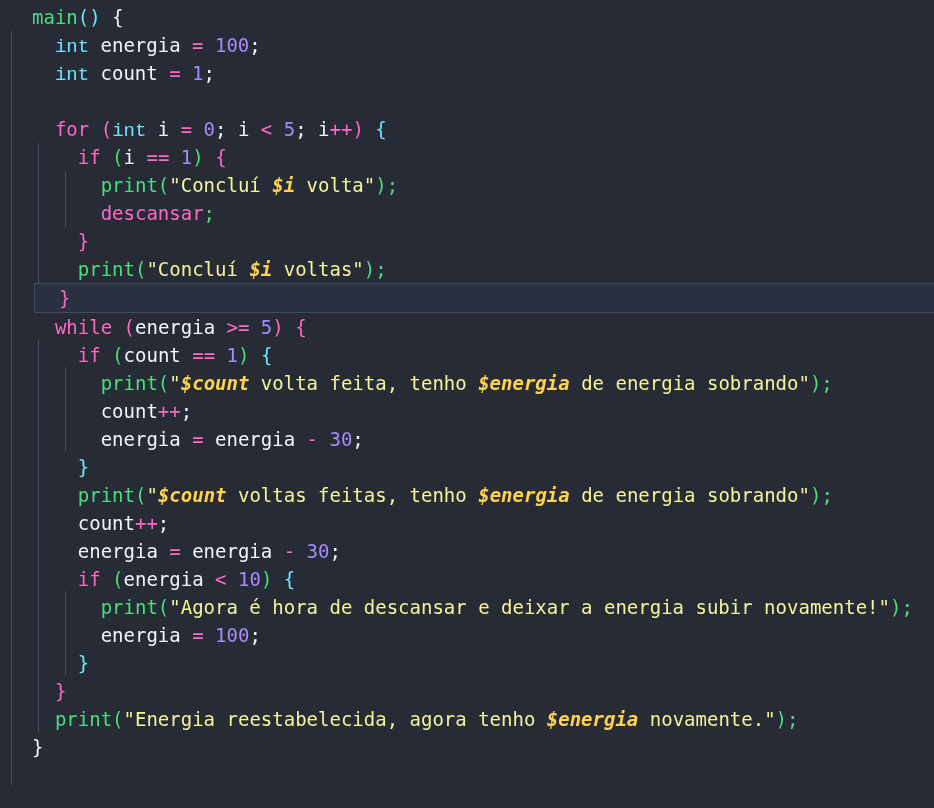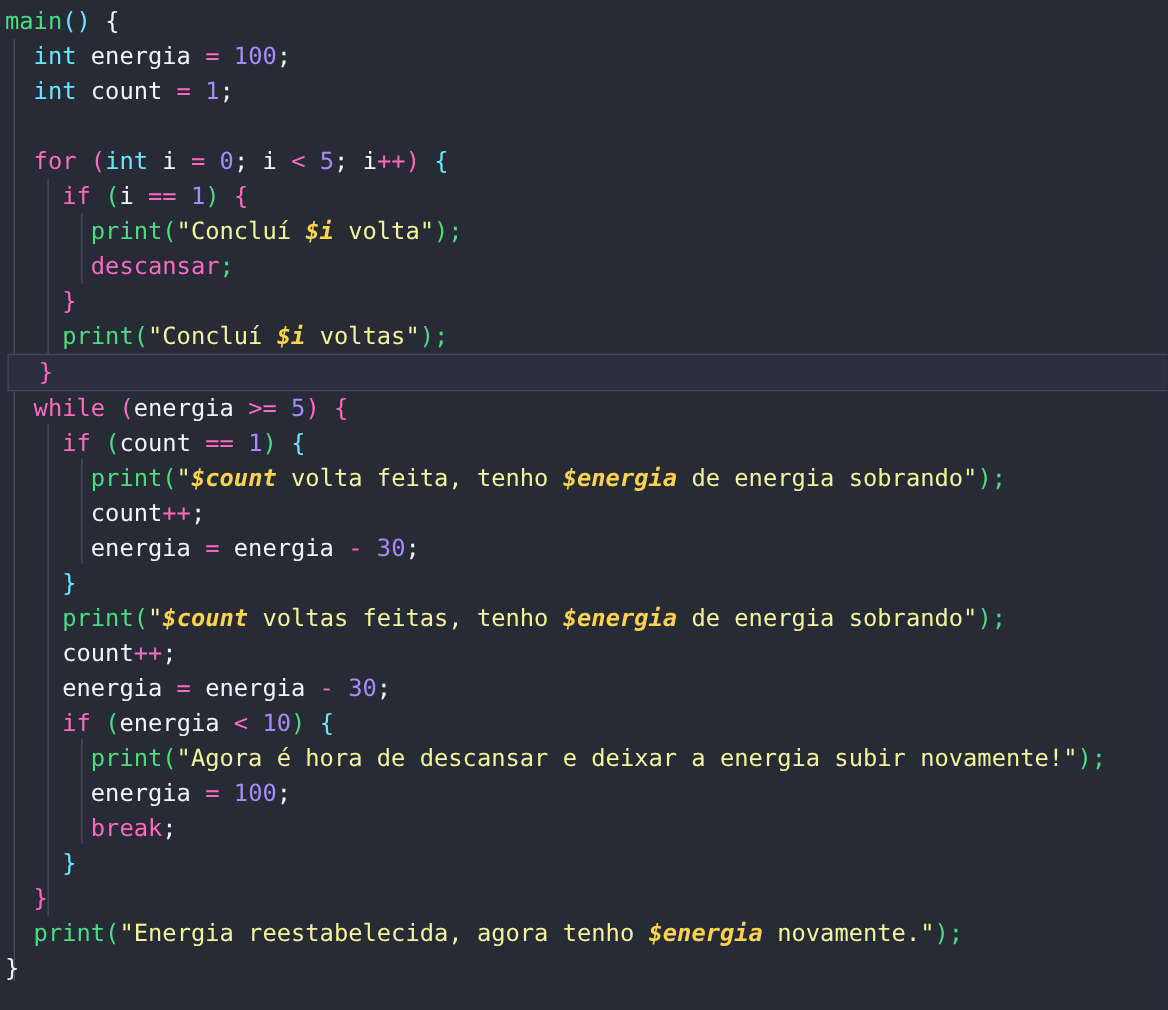--- a/index.html
+++ b/index.html
@@ -57,38 +57,38 @@
     height: 30px;
     line-height: 28px;
     margin-left: 6px;
     border-left: 1px solid #434a60;
     padding-left: 0px;
     width: 928px;
   }
 
   
   .t-kw        { color: #ff6ac1; }               
-  .t-type      { color: #6be6ff; }               
+  .t-type      { color: #6be6ff; font-family: Liberation Mono, monospace; }               
   .t-fn        { color: #4ade80; }               
   .t-var       { color: #f2f4f8; }               
   .t-num       { color: #a username; }
   .t-num       { color: #a78bfa; }               
   .t-op        { color: #ff6ac1; }               
   .t-str       { color: #f2f59a; }               
   .t-interp    { color: #ffd34d; font-style: italic; font-weight: bold; } 
   .t-punc      { color: #f2f4f8; }               
   .t-b0        { color: #f2f4f8; }               
   .t-b1        { color: #6be6ff; }               
   .t-b2        { color: #ff6ac1; }               
   .t-b3        { color: #4ade80; }
 </style>
 </head>
 <body style="background: rgb(39, 43, 54);">
 
-<div id="editor" style="background: rgb(39, 43, 54);">
+<div id="editor" style="background: rgb(39, 43, 54); padding-left: 28px;">
 
   <div class="guides">
 
     <div class="guide" style="left: 11px; top: 31px; height: 754px; background: rgb(74, 79, 96);"></div>
 
     <div class="guide" style="left: 38px; top: 143px; height: 142px; background: rgb(74, 79, 96);"></div>
 
     <div class="guide" style="left: 38px; top: 339px; height: 394px; background: rgb(74, 79, 96);"></div>
 
     <div class="guide" style="left: 65px; top: 171px; height: 56px; background: rgb(74, 79, 96);"></div>
@@ -139,21 +139,20 @@
     <div class="line">    <span class="t-var" style="color: rgb(242, 244, 248);">count</span><span class="t-op" style="color: rgb(255, 106, 193);">++</span><span class="t-punc" style="color: rgb(242, 244, 248);">;</span></div>
 
     <div class="line">    <span class="t-var" style="color: rgb(242, 244, 248);">energia </span><span class="t-op" style="color: rgb(255, 106, 193);">=</span><span class="t-var" style="color: rgb(242, 244, 248);"> energia </span><span class="t-op" style="color: rgb(255, 106, 193);">-</span><span class="t-var" style="color: rgb(242, 244, 248);"> </span><span class="t-num" style="color: rgb(167, 139, 250);">30</span><span class="t-punc" style="color: rgb(242, 244, 248);">;</span></div>
 
     <div class="line">    <span class="t-kw" style="color: rgb(255, 106, 193);">if</span> <span class="t-b3" style="color: rgb(74, 222, 128);">(</span><span class="t-var" style="color: rgb(242, 244, 248);">energia </span><span class="t-op" style="color: rgb(255, 106, 193);">&lt;</span><span class="t-var" style="color: rgb(242, 244, 248);"> </span><span class="t-num" style="color: rgb(167, 139, 250);">10</span><span class="t-b3" style="color: rgb(74, 222, 128);">)</span> <span class="t-b1" style="color: rgb(107, 230, 255);">{</span></div>
 
     <div class="line">      <span class="t-fn" style="color: rgb(74, 222, 128);">print</span><span class="t-b3" style="color: rgb(74, 222, 128);">(</span><span class="t-str" style="color: rgb(242, 245, 154);">"Agora é hora de descansar e deixar a energia subir novamente!"</span><span class="t-b3" style="color: rgb(74, 222, 128);">)</span><span class="t-b3" style="color: rgb(74, 222, 128);">;</span></div>
 
     <div class="line">      <span class="t-var" style="color: rgb(242, 244, 248);">energia </span><span class="t-op" style="color: rgb(255, 106, 193);">=</span><span class="t-var" style="color: rgb(242, 244, 248);"> </span><span class="t-num" style="color: rgb(167, 139, 250);">100</span><span class="t-punc" style="color: rgb(242, 244, 248);">;</span></div>
 
-    <div class="line">      <span class="t-kw" style="color: rgb(255, 106, 193);">break</span><span class="t-punc" style="color: rgb(242, 244, 248);">;</span></div>
 
     <div class="line">    <span class="t-b1" style="color: rgb(107, 230, 255);">}</span></div>
 
     <div class="line">  <span class="t-b2" style="color: rgb(255, 106, 193);">}</span></div>
 
     <div class="line">  <span class="t-fn" style="color: rgb(74, 222, 128);">print</span><span class="t-b3" style="color: rgb(74, 222, 128);">(</span><span class="t-str" style="color: rgb(242, 245, 154);">"Energia reestabelecida, agora tenho </span><span class="t-interp" style="color: rgb(255, 211, 77);">$energia</span><span class="t-str" style="color: rgb(242, 245, 154);"> novamente."</span><span class="t-b3" style="color: rgb(74, 222, 128);">)</span><span class="t-b3" style="color: rgb(74, 222, 128);">;</span></div>
 
     <div class="line"><span class="t-b0" style="color: rgb(242, 244, 248);">}</span></div>
 
   </div>

